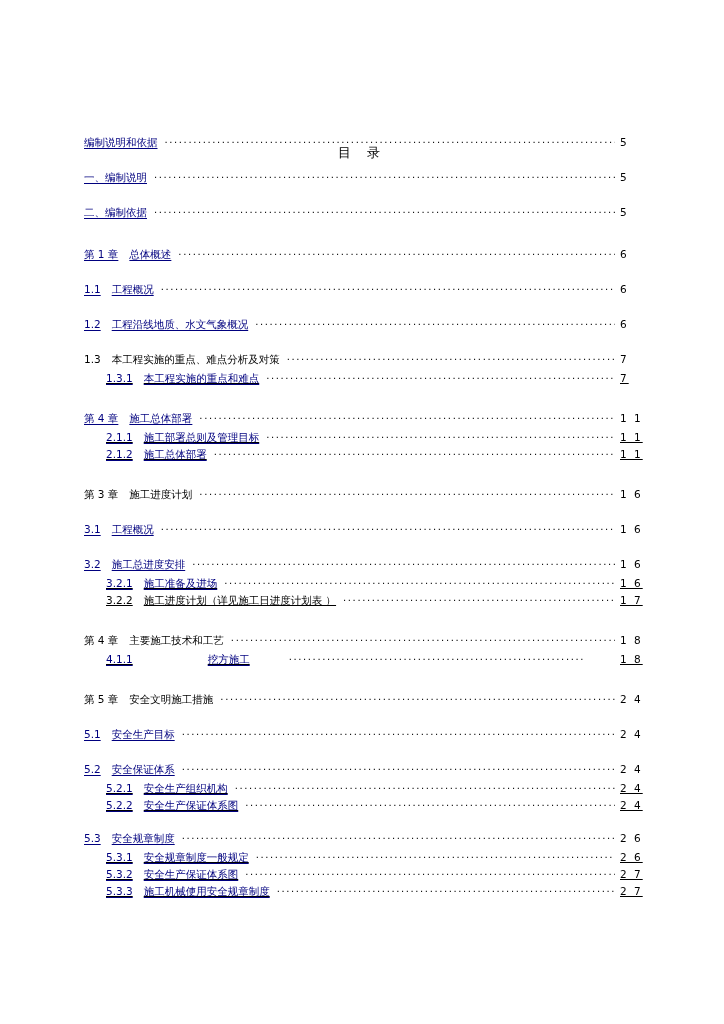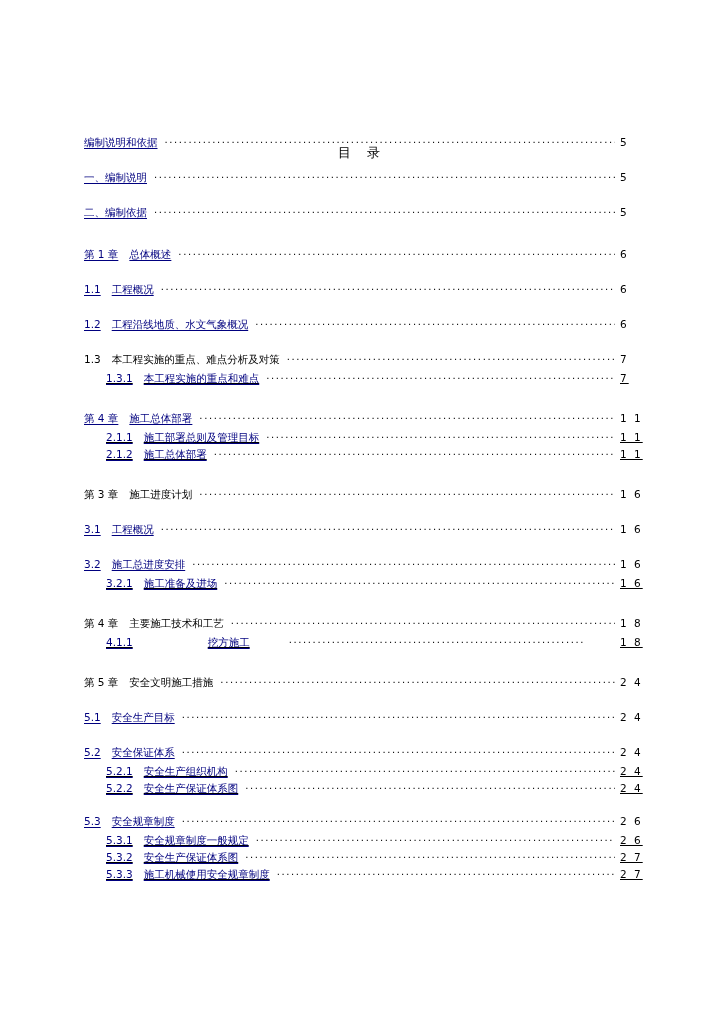--- a/index.html
+++ b/index.html
@@ -239,20 +239,29 @@
       </div>
       <div class="rowbox-tight">
         <div class="row indent2" style="width: 100%;">
           <span class="num">3.2.1</span>
           <span class="gap"></span>
           <span class="lbl">施工准备及进场</span>
           <span class="dots"></span>
           <span class="pg">1 6</span>
         </div>
       </div>
+      <div class="rowbox-tight">
+        <div class="row indent2 plain" style="width: 100%;">
+          <span class="num">3.2.2</span>
+          <span class="gap"></span>
+          <span class="lbl">施工进度计划（详见施工日进度计划表 ）</span>
+          <span class="dots"></span>
+          <span class="pg">1 7</span>
+        </div>
+      </div>
       <div class="spacer-lg"></div>
       <div class="rowbox">
         <div class="row indent1 plain" style="width: 100%;">
           <span class="num">第 4 章</span>
           <span class="gap"></span>
           <span class="lbl">主要施工技术和工艺</span>
           <span class="dots"></span>
           <span class="pg">1 8</span>
         </div>
       </div>

